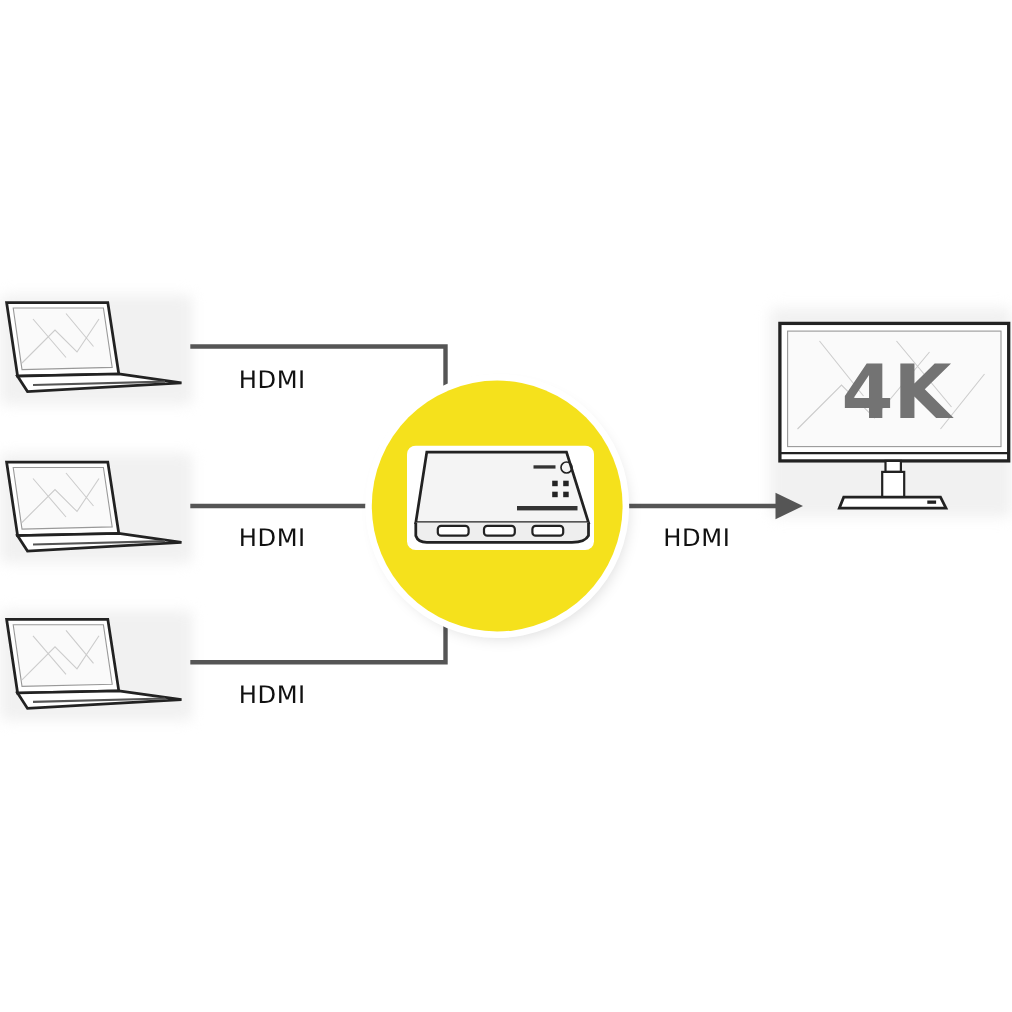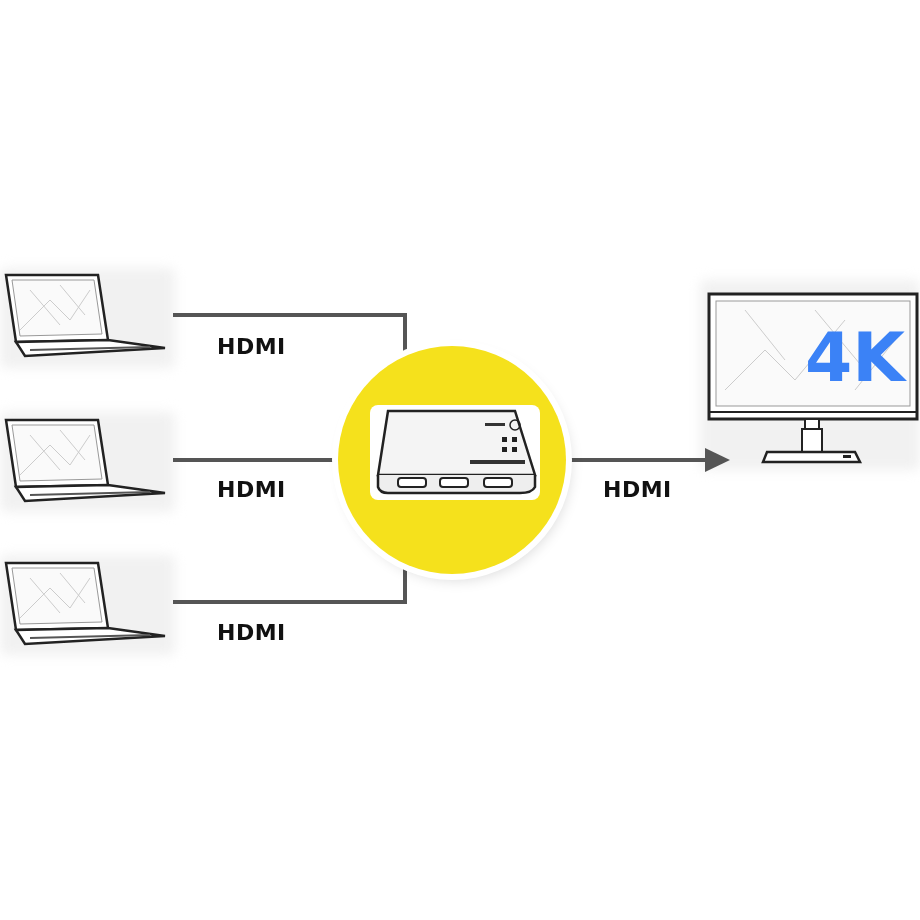--- a/index.html
+++ b/index.html
@@ -1,18 +1,18 @@
 <!DOCTYPE html>
 <html><head>
 <meta charset="utf-8">
 <style>
   html,body{margin:0;padding:0;background:#fff;}
   body{width:920px;height:920px;position:relative;overflow:hidden;font-family:"DejaVu Sans",sans-serif;}
   .abs{position:absolute;}
-  .label{position:absolute;font-weight:bold;font-size:22px;color:#111;letter-spacing:0.5px;}
+  .label{position:absolute;font-weight:normal;font-size:22px;color:#111;letter-spacing:0.5px;}
   .shadow{position:absolute;background:#f1f1f1;filter:blur(6px);border-radius:6px;}
 </style>
 </head>
 <body>
 
 <div class="shadow" style="left:0;top:268px;width:175px;height:100px;"></div>
 <div class="shadow" style="left:0;top:412px;width:175px;height:100px;"></div>
 <div class="shadow" style="left:0;top:555px;width:175px;height:100px;"></div>
 <div class="shadow" style="left:700px;top:280px;width:220px;height:190px;"></div>
 
@@ -68,18 +68,18 @@
 <svg class="abs" style="left:705px;top:290px" width="215" height="180" viewBox="0 0 215 180">
   <rect x="4" y="4" width="208" height="125" fill="#fff" stroke="#222" stroke-width="3"></rect>
   <rect x="11" y="11" width="194" height="105" fill="#fafafa" stroke="#999" stroke-width="1"></rect>
   <path d="M20,100 L60,60 L90,90 L140,30 M40,20 L80,70 M150,100 L190,50 M110,20 L160,80" stroke="#ccc" fill="none"></path>
   <line x1="4" y1="122" x2="212" y2="122" stroke="#222" stroke-width="2"></line>
   <rect x="100" y="129" width="14" height="10" fill="#fff" stroke="#222" stroke-width="2"></rect>
   <rect x="97" y="139" width="20" height="25" fill="#fff" stroke="#222" stroke-width="2"></rect>
   <polygon points="62,162 150,162 155,172 58,172" fill="#fff" stroke="#222" stroke-width="2.5"></polygon>
   <rect x="138" y="165" width="8" height="3" fill="#222"></rect>
 </svg>
-<div class="abs" style="left:760px;top:318px;width:110px;text-align:center;font-size:68px;font-weight:bold;color:#3b82f6;margin-left:40px;">4K</div>
+<div class="abs" style="left:760px;top:318px;width:110px;text-align:center;font-size:68px;font-weight:bold;color:#737373;">4K</div>
 
 <div class="label" style="left:217px;top:334px;">HDMI</div>
 <div class="label" style="left:217px;top:477px;">HDMI</div>
 <div class="label" style="left:217px;top:620px;">HDMI</div>
 <div class="label" style="left:603px;top:477px;">HDMI</div>
 
 </body></html>

